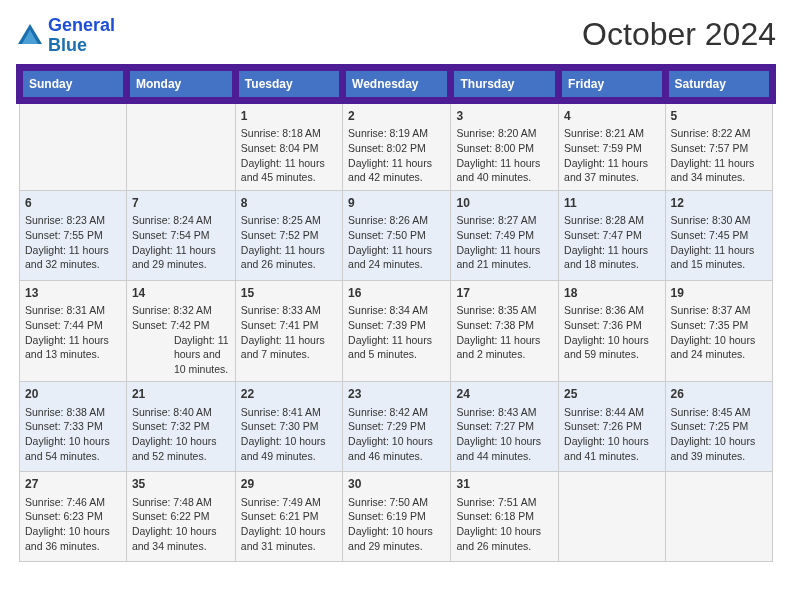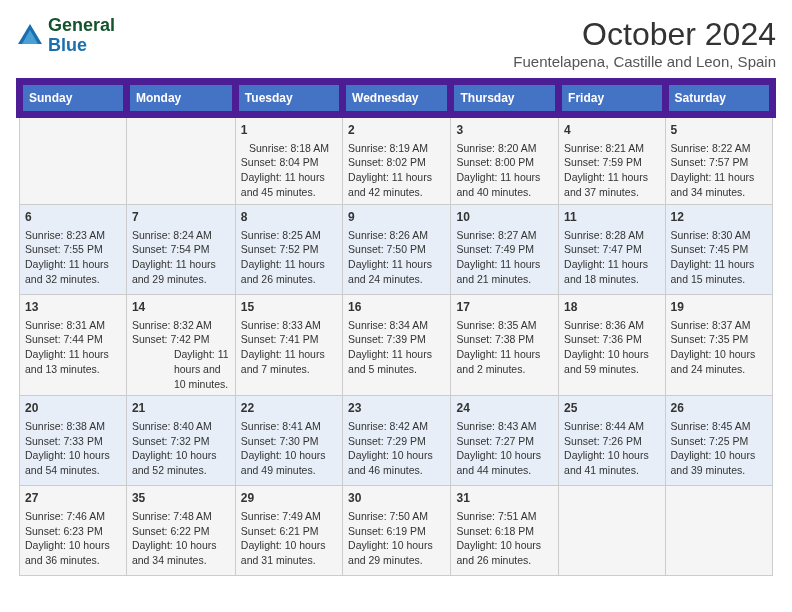--- a/index.html
+++ b/index.html
@@ -19,21 +19,21 @@
     .logo {
       display: flex;
       align-items: center;
       gap: 4px;
     }
     .logo-text {
       font-size: 18px;
       font-weight: bold;
       line-height: 1.1;
     }
-    .logo-general { color: #14532d; }
+    .logo-general { color: #1d4ed8; }
     .logo-blue { color: #1a6faf; }
     .logo-icon {
       width: 28px;
       height: 28px;
     }
     .title-block {
       text-align: right;
     }
     .month-title {
       font-size: 32px;
@@ -94,21 +94,20 @@
       <polygon points="14,2 26,22 2,22" fill="#1a6faf"></polygon>
       <polygon points="14,8 22,22 6,22" fill="#4a9fd4"></polygon>
     </svg>
     <div class="logo-text">
       <span class="logo-general">General</span><br>
       <span class="logo-blue">Blue</span>
     </div>
   </div>
   <div class="title-block">
     <div class="month-title">October 2024</div>
-    <div class="location">Fuentelapena, Castille and Leon, Spain</div>
   </div>
 </div>
 
 <table>
   <thead>
     <tr>
     <th>Sunday</th>
         <th>Monday</th>
         <th>Tuesday</th>
         <th>Wednesday</th>
@@ -116,21 +115,21 @@
         <th>Friday</th>
         <th>Saturday</th>
       </tr>
   </thead>
   <tbody>
   <tr>
         <td class="cell-empty"></td>
         <td class="cell-empty"></td>
         <td>
           <span class="day-number">1</span>
-          <span style="display: block; text-align: center;">Sunrise: 8:18 AM</span>
+          <span style="display: block;">Sunrise: 8:18 AM</span>
           <span style="display: block;">Sunset: 8:04 PM</span>
           <span style="display: block;">Daylight: 11 hours and 45 minutes.</span>
         </td>
         <td>
           <span class="day-number">2</span>
           <span style="display: block;">Sunrise: 8:19 AM</span>
           <span style="display: block;">Sunset: 8:02 PM</span>
           <span style="display: block;">Daylight: 11 hours and 42 minutes.</span>
         </td>
         <td>

